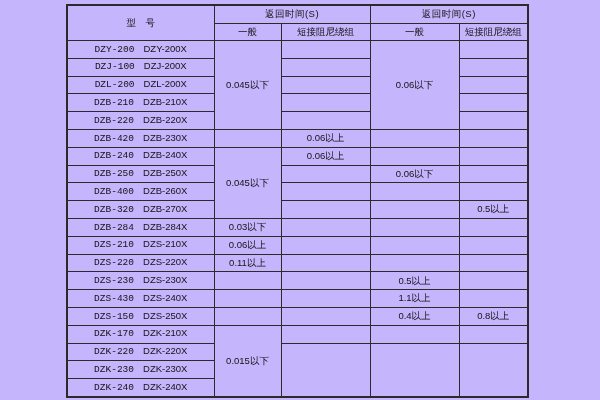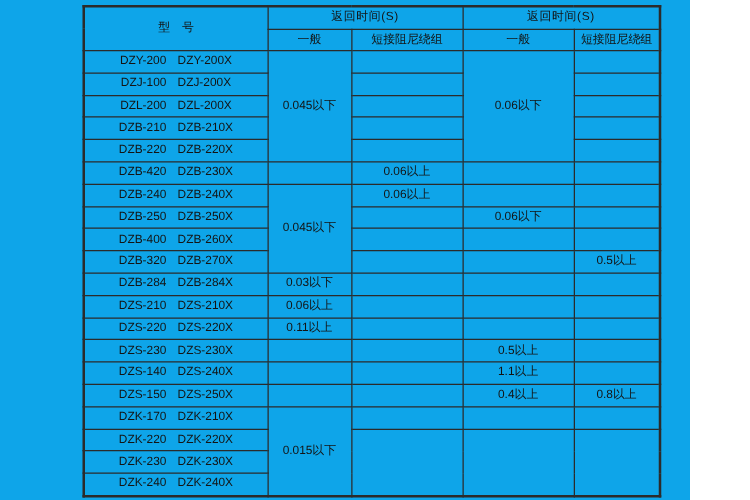--- a/index.html
+++ b/index.html
@@ -3,23 +3,23 @@
 <meta charset="utf-8">
 <style>
   html, body {
     margin: 0;
     padding: 0;
     background: #ffffff;
     font-family: "Liberation Sans", "DejaVu Sans", sans-serif;
   }
   .stage {
     position: relative;
-    width: 552px;
+    width: 600px;
     height: 400px;
-    background: #0ea5e9;
+    background: #c4b5fd;
     overflow: hidden;
   }
   table.spec {
     position: absolute;
     left: 66px;
     top: 4px;
     width: 461px;
     border-collapse: collapse;
     table-layout: fixed;
     border: 2px solid #2b2b2b;
@@ -33,21 +33,21 @@
     font-weight: 400;
     color: #141414;
     text-align: center;
     vertical-align: middle;
     line-height: 1.1;
     overflow: hidden;
     white-space: nowrap;
   }
   table.spec thead th { height: 16.5px; }
   table.spec tbody td { height: 16.8px; }
-  td.model-cell span.m-a { margin-right: 9px; }
+  td.model-cell span.m-a { margin-right: 9px; font-family: Liberation Mono, monospace; }
   th.group-h { letter-spacing: 0.5px; }
   th.model-h { white-space: pre; }
 </style>
 </head>
 <body>
 
 <div class="stage">
   <table class="spec">
     <colgroup>
       <col style="width:147px">
@@ -151,21 +151,21 @@
           <td class="value-cell"></td>
         </tr>
         <tr>
           <td class="model-cell"><span class="m-a">DZS-230</span><span class="m-b">DZS-230X</span></td>
           <td class="value-cell"></td>
           <td class="value-cell"></td>
           <td class="value-cell">0.5以上</td>
           <td class="value-cell"></td>
         </tr>
         <tr>
-          <td class="model-cell"><span class="m-a">DZS-140</span><span class="m-b">DZS-240X</span></td>
+          <td class="model-cell"><span class="m-a">DZS-430</span><span class="m-b">DZS-240X</span></td>
           <td class="value-cell"></td>
           <td class="value-cell"></td>
           <td class="value-cell">1.1以上</td>
           <td class="value-cell"></td>
         </tr>
         <tr>
           <td class="model-cell"><span class="m-a">DZS-150</span><span class="m-b">DZS-250X</span></td>
           <td class="value-cell"></td>
           <td class="value-cell"></td>
           <td class="value-cell">0.4以上</td>

